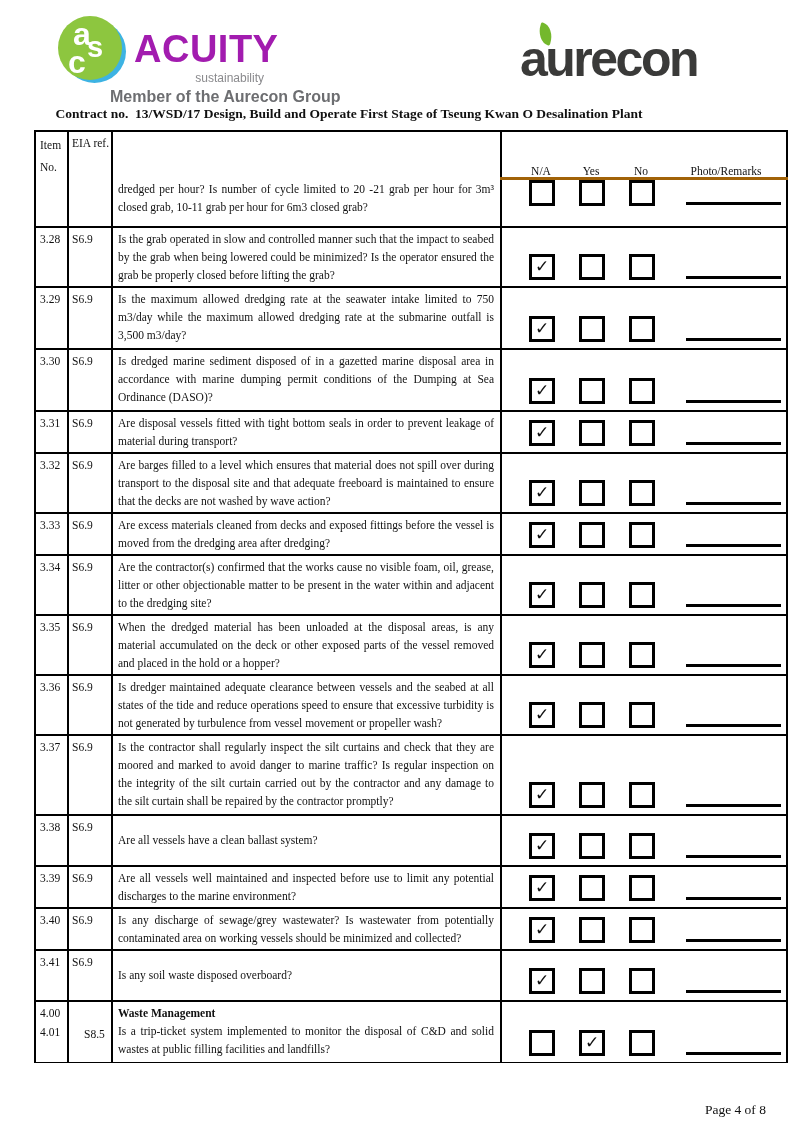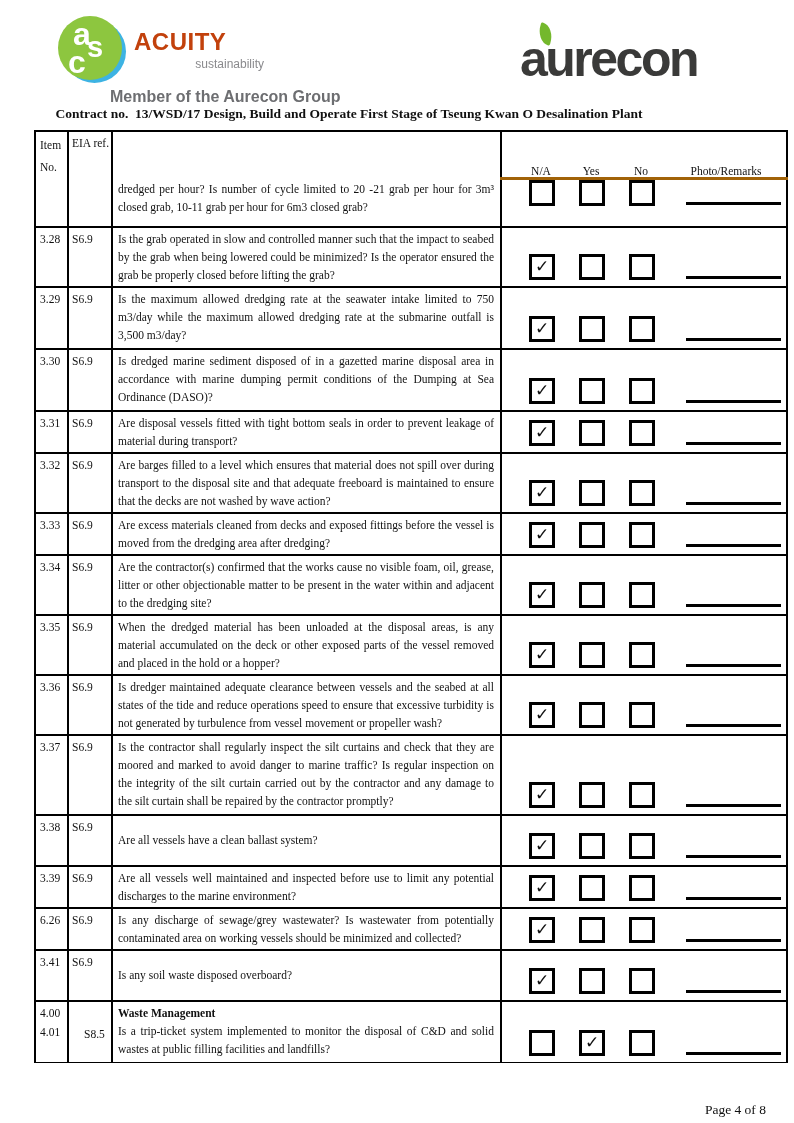--- a/index.html
+++ b/index.html
@@ -10,21 +10,21 @@
   .hdr{position:absolute;left:0;top:0;width:794px;height:104px;}
   .acuity{position:absolute;left:58px;top:14px;width:230px;height:90px;}
   .ac-circle{position:absolute;left:0;top:2px;width:66px;height:66px;}
   .ac-blue{position:absolute;left:5px;top:4px;width:63px;height:63px;border-radius:50%;background:#3db3e3;}
   .ac-green{position:absolute;left:0;top:0;width:64px;height:64px;border-radius:50%;background:#8dc63f;}
   .ac-green span{position:absolute;color:#fff;font-family:"Liberation Sans",sans-serif;font-weight:bold;line-height:1;}
   .m-a{left:15px;top:2px;font-size:32px;}
   .m-s{left:29px;top:17px;font-size:29px;}
   .m-c{left:10px;top:30px;font-size:32px;}
   .ac-text{position:absolute;left:76px;top:16px;width:130px;}
-  .ac-name{font-family:"Liberation Sans",sans-serif;font-weight:bold;font-size:24px;line-height:1;color:#c2410c;letter-spacing:.5px;}
+  .ac-name{font-family:"Liberation Sans",sans-serif;font-weight:bold;font-size:38px;line-height:1;color:#a21caf;letter-spacing:.5px;}
   .ac-sub{font-family:"Liberation Sans",sans-serif;font-size:12px;color:#8a8a8d;text-align:right;margin-top:3px;}
   .ac-tag{position:absolute;left:52px;top:74px;font-family:"Liberation Sans",sans-serif;font-weight:bold;font-size:16px;color:#6d6e71;white-space:nowrap;}
   .aurecon{position:absolute;left:520px;top:26px;width:240px;height:64px;}
   .au-leaf{position:absolute;left:18px;top:-2px;width:15px;height:20px;background:#74b82c;
            border-radius:10% 95% 10% 95%;transform:rotate(18deg);}
   .au-name{position:absolute;left:0;top:8px;font-family:"Liberation Sans",sans-serif;font-weight:bold;
            font-size:50px;line-height:1;color:#3a3a39;letter-spacing:-2.5px;}
 
   
   .title{position:absolute;left:0;top:106px;width:698px;text-align:center;
@@ -429,21 +429,21 @@
                 <span class="chk">✓</span>
               </span>
               <span class="cb"></span>
               <span class="cb"></span>
               <span class="rline"></span>
             </div>
           </td>
         </tr>
         <tr>
           <td class="c-item">
-            <div>6.26</div>
+            <div>3.40</div>
           </td>
           <td class="c-ref">
             <div>S6.9</div>
           </td>
           <td class="c-q">
             <div class="qwrap">
               <div class="qtext">Is any discharge of sewage/grey wastewater? Is wastewater from potentially contaminated area on working vessels should be minimized and collected?</div>
             </div>
           </td>
           <td class="c-r">

